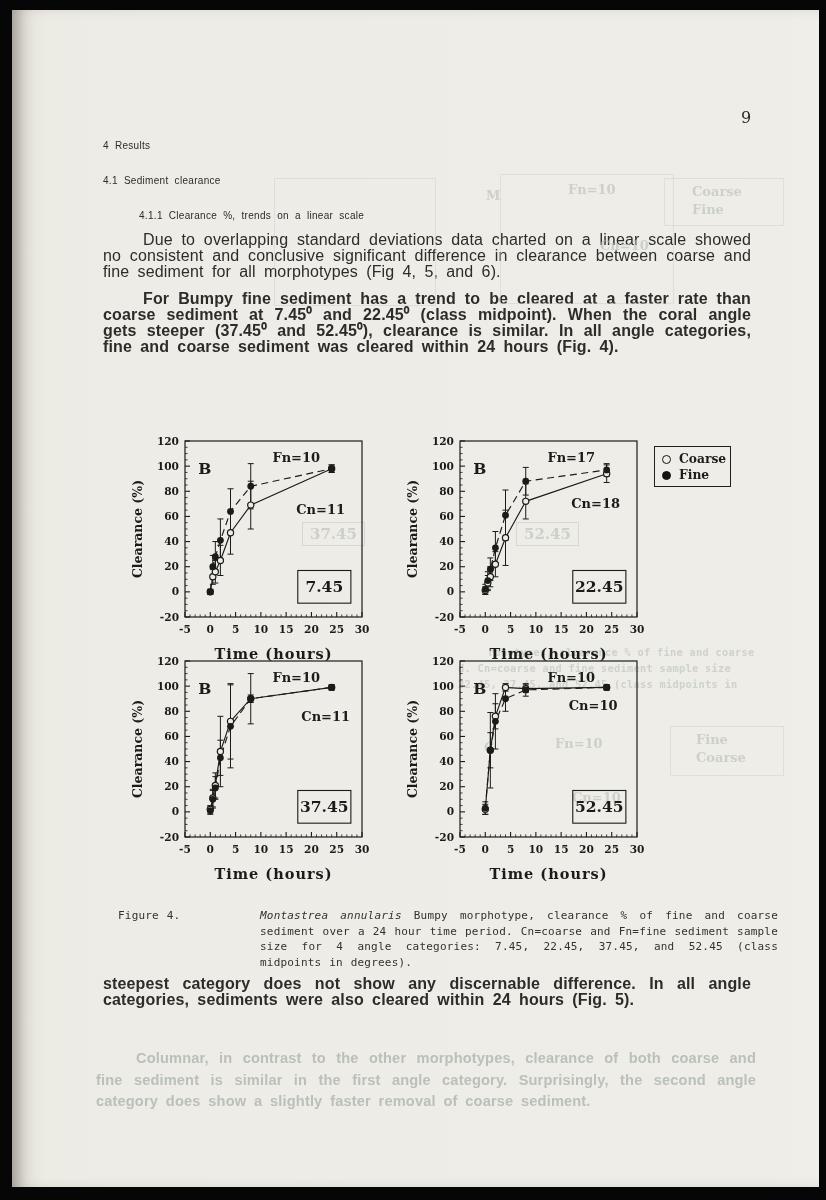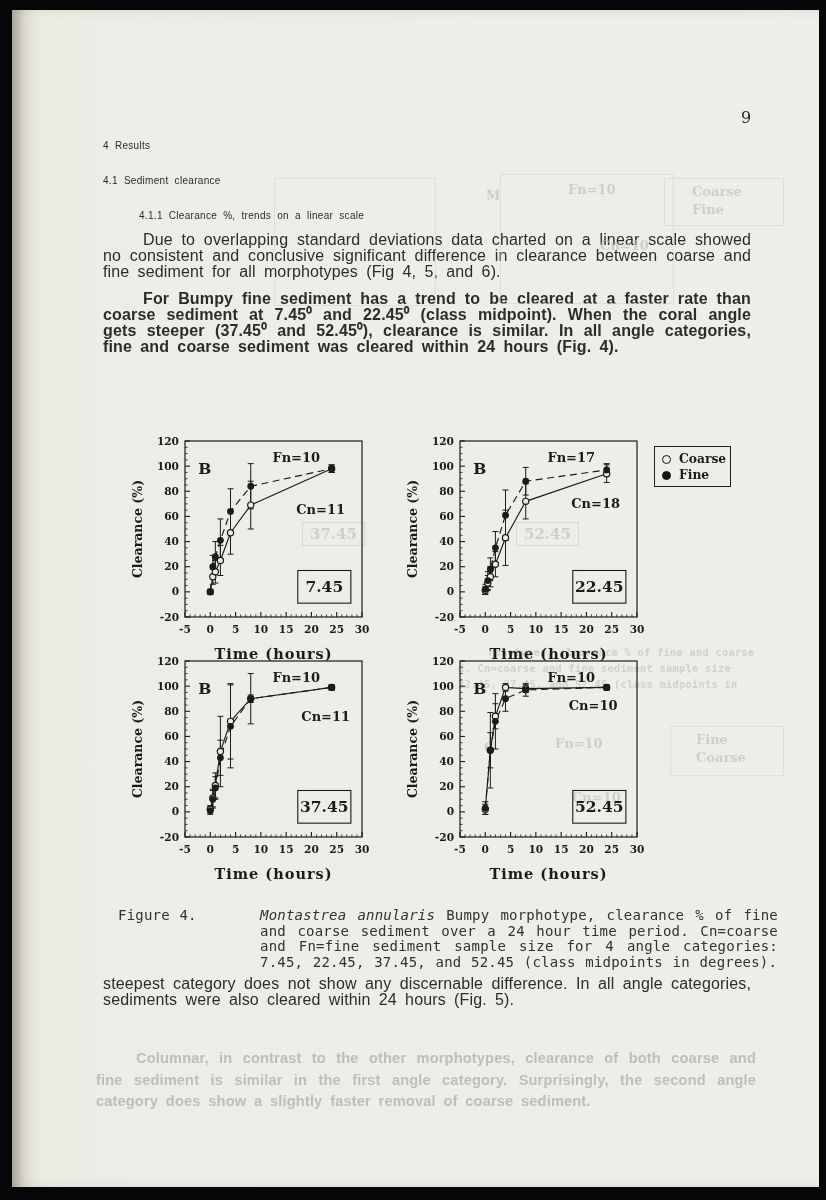--- a/index.html
+++ b/index.html
@@ -17,21 +17,21 @@
   
   .body-text{
     font-size:16px;line-height:16px;color:#2d2c29;
     text-align:justify;word-spacing:3.6px;letter-spacing:.15px;
   }
   .indent{text-indent:40px;}
   .heading{font-size:10px;color:#2d2c29;letter-spacing:.3px;word-spacing:3px;}
   .page-number{font-family:"DejaVu Serif",serif;font-size:16px;color:#2d2c29;}
   
   .cap{
-    font-family:"DejaVu Sans Mono",monospace;font-size:14px;line-height:15.6px;
+    font-family:"DejaVu Sans Mono",monospace;font-size:11px;line-height:15.6px;
     color:#33322e;letter-spacing:.2px;text-align:justify;word-spacing:1px;
   }
   .cap .sp{font-style:italic;}
   
   .legend{
     border:1.3px solid #1f1f1d;padding:4px 6px 3px 7px;background:transparent;
     font-family:"DejaVu Serif",serif;font-weight:bold;font-size:12.3px;color:#1c1c1a;
   }
   .legend-row{display:flex;align-items:center;gap:8px;line-height:16px;}
   .mk{width:7px;height:7px;border-radius:50%;border:1.2px solid #141412;flex:0 0 auto;display:inline-block;}
@@ -698,17 +698,17 @@
         <rect x="172.77428571428572" y="138.4857142857143" width="53.099999999999966" height="32.685714285714255" fill="none" stroke="#1b1b19" stroke-width="1.1"></rect>
         <text x="199.3242857142857" y="160.32857142857142" text-anchor="middle" font-size="15.5" font-weight="bold">52.45</text>
       </svg>
     </div>
 
   <div class="abs cap" style="left:106px;top:898px;width:90px;">Figure 4.</div>
   <div class="abs cap" style="left:248px;top:898px;width:518px;">
     <span class="sp">Montastrea annularis</span><span> Bumpy morphotype, clearance % of fine and coarse sediment over a 24 hour time period. Cn=coarse and Fn=fine sediment sample size for 4 angle categories: 7.45, 22.45, 37.45, and 52.45 (class midpoints in degrees).</span>
   </div>
 
-  <div class="abs body-text" style="left:91px;top:966px;width:648px;">steepest category does not show any discernable difference. In all angle categories, sediments were also cleared within 24 hours (Fig. 5).</div>
+  <div class="abs body-text" style="left:91px;top:966px;width:648px;font-weight:bold;">steepest category does not show any discernable difference. In all angle categories, sediments were also cleared within 24 hours (Fig. 5).</div>
 
   <div class="abs ghost-para indent" style="left:84px;top:1022px;width:660px;margin-top:16px;">Columnar, in contrast to the other morphotypes, clearance of both coarse and fine sediment is similar in the first angle category. Surprisingly, the second angle category does show a slightly faster removal of coarse sediment.</div>
 
 </div>
 
 </body></html>

